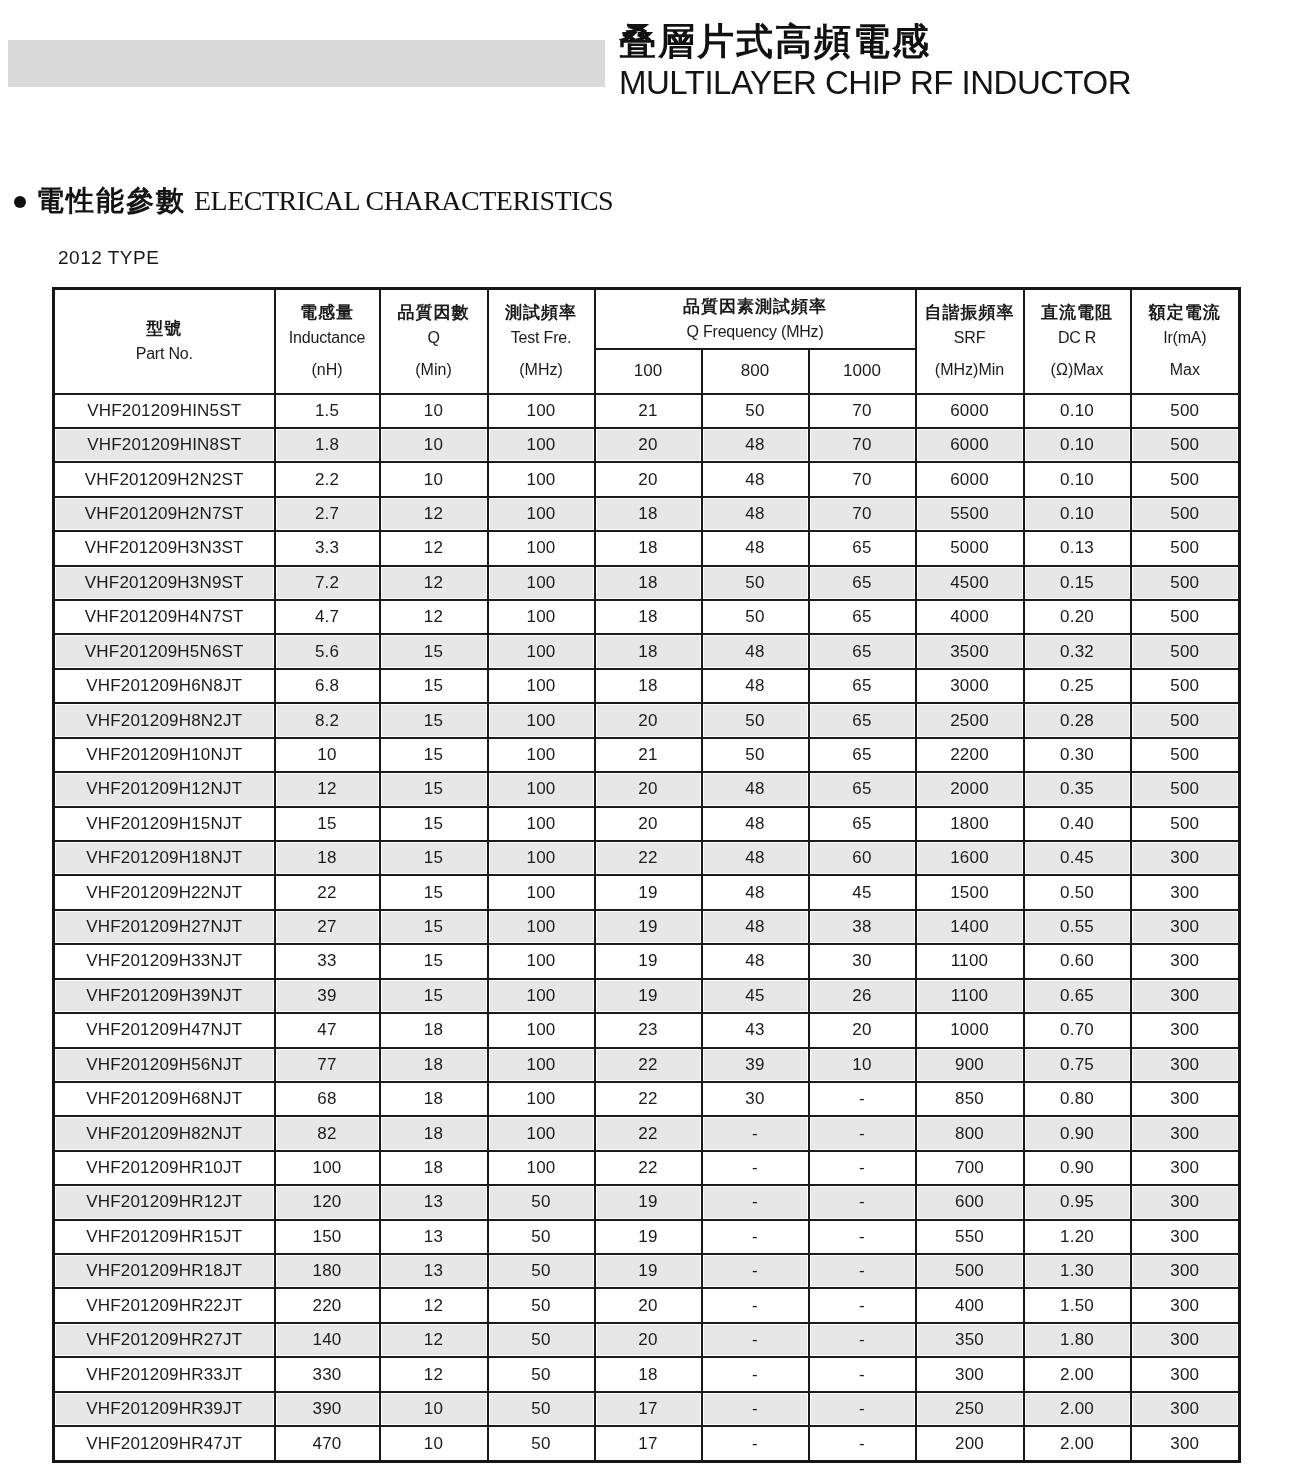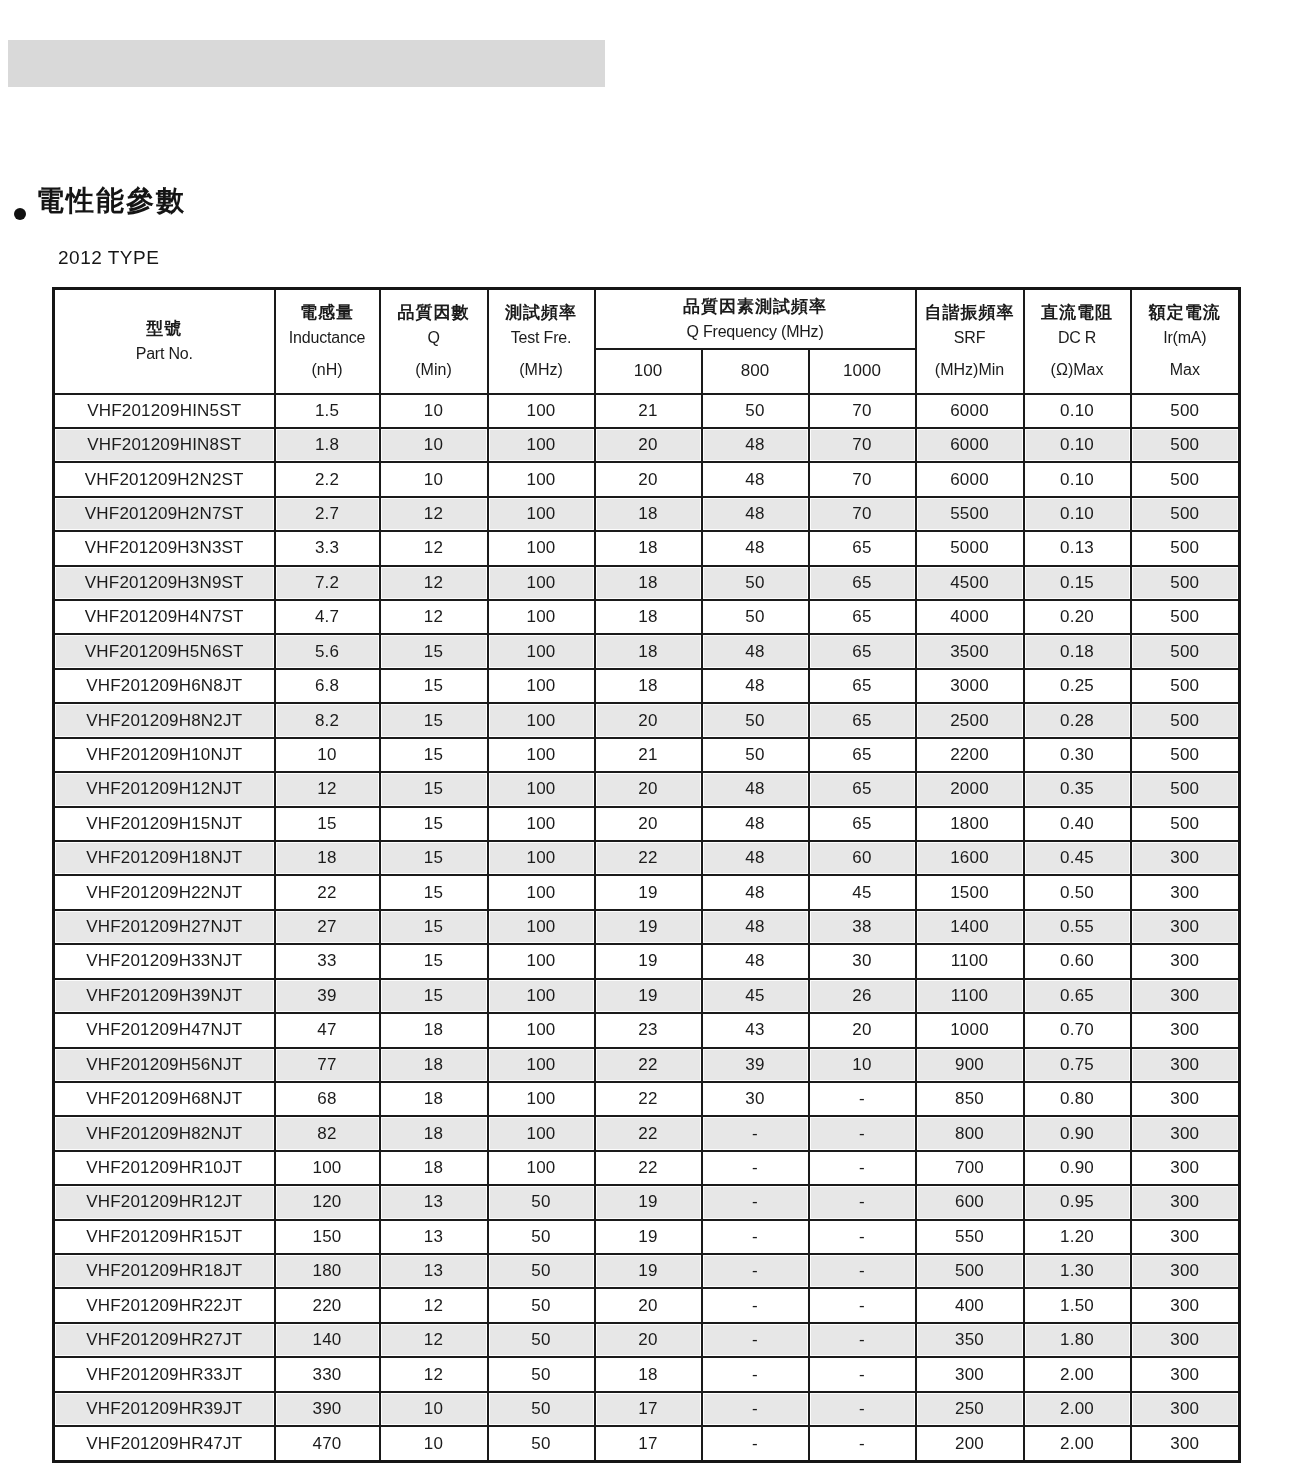--- a/index.html
+++ b/index.html
@@ -5,21 +5,21 @@
   html,body { margin:0; padding:0; background:#fff; }
   #page {
     position:relative; width:1296px; height:1473px; background:#ffffff;
     font-family:"Liberation Sans","DejaVu Sans",sans-serif; color:#1b1b1b;
     overflow:hidden;
   }
   .topbar { position:absolute; left:8px; top:40px; width:597px; height:47px; background:#d9d9d9; }
   .title-block { position:absolute; left:619px; top:20px; white-space:nowrap; }
   .title-zh { font-size:37px; font-weight:800; letter-spacing:2px; line-height:44px; color:#111; }
   .title-en { font-size:33px; font-weight:400; letter-spacing:-0.5px; line-height:38px; color:#141414; }
-  .section-heading { position:absolute; left:12px; top:182px; display:flex; align-items:flex-end; white-space:nowrap;font-family:Liberation Serif, serif; }
+  .section-heading { position:absolute; left:12px; top:182px; display:flex; align-items:center; white-space:nowrap;font-family:Liberation Serif, serif; }
   .bullet { width:12px; height:12px; border-radius:50%; background:#111; margin:2px 10px 0 2px; flex:0 0 auto; }
   .heading-zh { font-size:28px; font-weight:700; letter-spacing:2px; color:#141414; }
   .heading-en { font-size:28px; font-weight:400; letter-spacing:-0.5px; margin-left:8px; color:#141414; }
   .type-label { position:absolute; left:58px; top:247px; font-size:19px; letter-spacing:0.5px; color:#161616; }
 
   table.spec {
     position:absolute; left:52px; top:287px; width:1188px; height:1176px;
     border-collapse:collapse; table-layout:fixed;
     border:3px solid #161616;
   }
@@ -38,24 +38,29 @@
   .spec tbody td { font-size:17px; letter-spacing:0.2px; }
   .spec tbody tr.alt td { background:#e7e7e7; }
 </style>
 </head>
 <body>
 
 <div id="page">
 
   <div class="topbar"></div>
 
+  <div class="title-block">
+    <div class="title-zh">叠層片式高頻電感</div>
+    <div class="title-en">MULTILAYER CHIP RF INDUCTOR</div>
+  </div>
 
   <div class="section-heading">
     <span class="bullet"></span>
     <span class="heading-zh">電性能參數</span>
+    <span class="heading-en">ELECTRICAL CHARACTERISTICS</span>
   </div>
 
   <div class="type-label">2012 TYPE</div>
 
   <table class="spec">
     <colgroup>
       <col style="width:221px">
         <col style="width:105px">
         <col style="width:108px">
         <col style="width:107px">
@@ -200,21 +205,21 @@
         </tr>
         <tr class="alt">
           <td>VHF201209H5N6ST</td>
           <td>5.6</td>
           <td>15</td>
           <td>100</td>
           <td>18</td>
           <td>48</td>
           <td>65</td>
           <td>3500</td>
-          <td>0.18</td>
+          <td>0.32</td>
           <td>500</td>
         </tr>
         <tr>
           <td>VHF201209H6N8JT</td>
           <td>6.8</td>
           <td>15</td>
           <td>100</td>
           <td>18</td>
           <td>48</td>
           <td>65</td>

